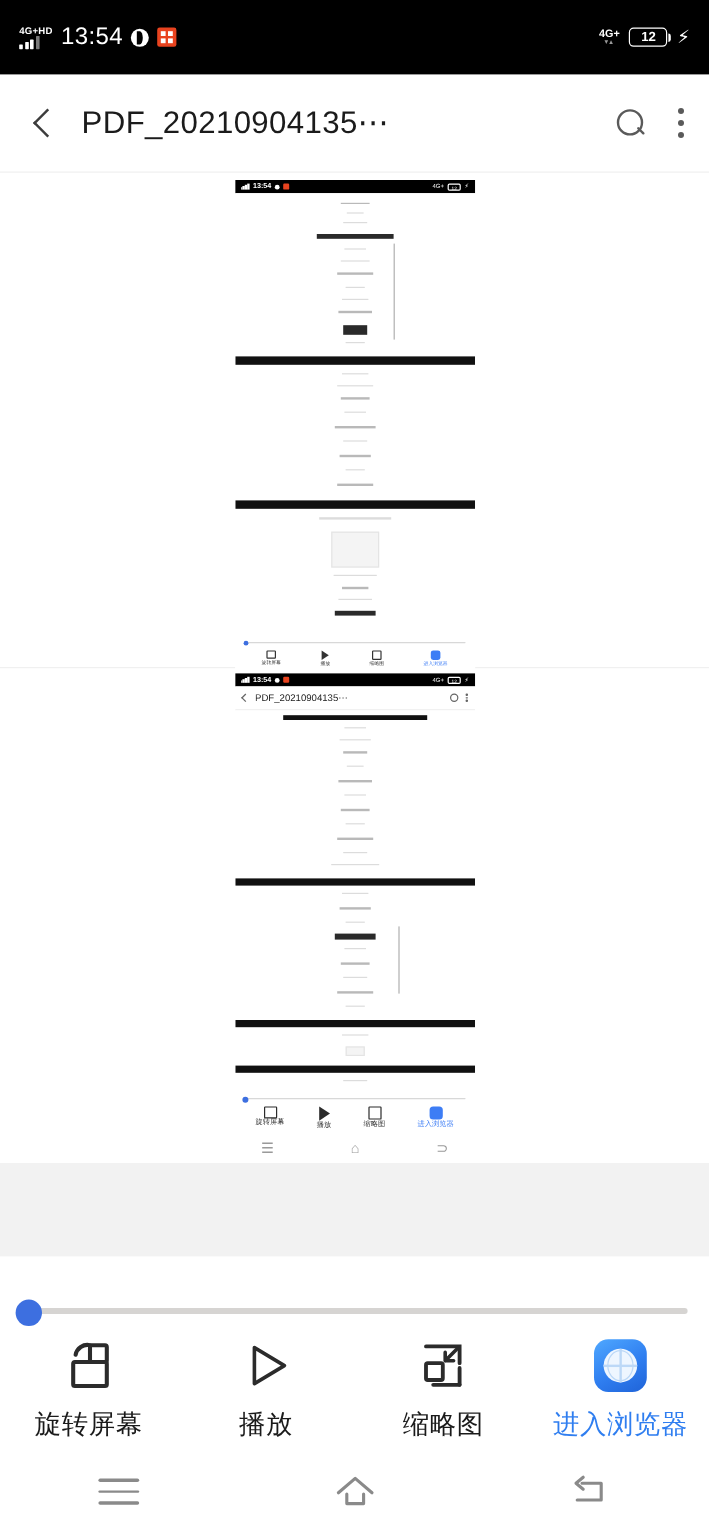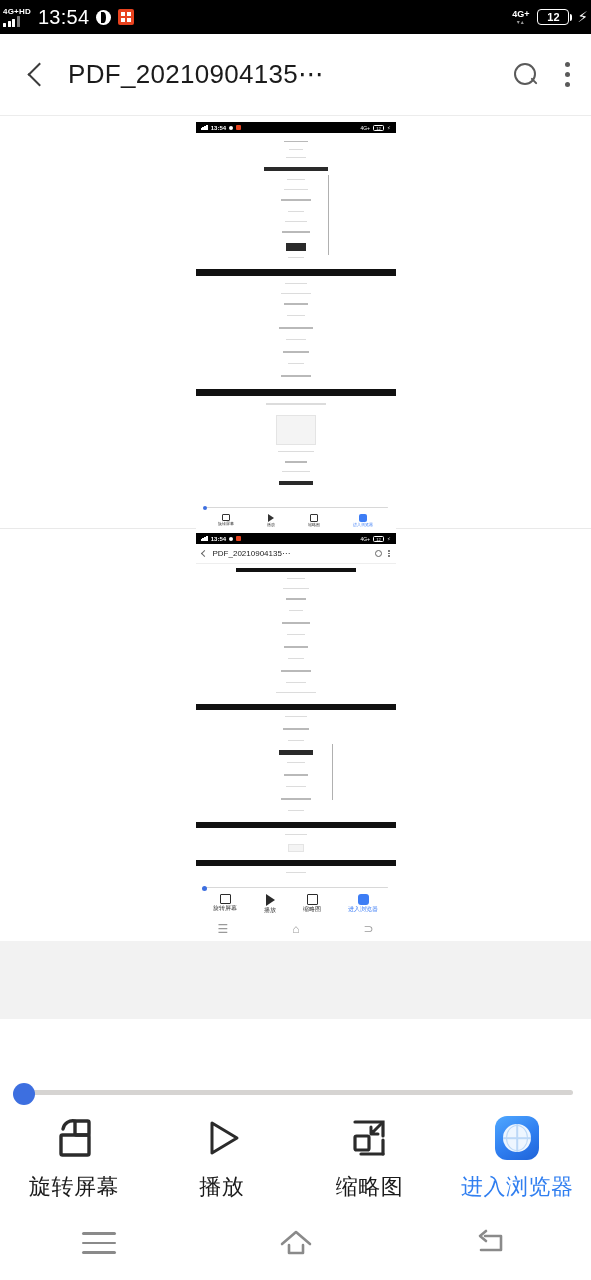--- a/index.html
+++ b/index.html
@@ -1,22 +1,22 @@
 <!DOCTYPE html>
 <html><head>
 <meta charset="utf-8">
 <style>
   * { margin:0; padding:0; box-sizing:border-box; }
   html,body { width:591px; height:1280px; background:#ffffff;
     font-family:"Liberation Sans","DejaVu Sans",sans-serif; overflow:hidden; }
 
   
   .statusbar{
-    height:34px; background:#000; color:#fff;
-    display:flex; align-items:center; padding:0 3px; position:relative;
+    height:62px; background:#000; color:#fff;
+    display:flex; align-items:center; padding:0 16px; position:relative;
   }
   .sb-left{ display:flex; align-items:center; gap:7px; }
   .sb-right{ display:flex; align-items:center; gap:8px; margin-left:auto; }
   .net-stack{ display:flex; flex-direction:column; align-items:flex-start; line-height:1; }
   .net-label{ font-size:8px; font-weight:bold; letter-spacing:.2px; }
   .sig-bars{ display:flex; align-items:flex-end; gap:1.5px; height:11px; }
   .sig-bars i{ display:block; width:3px; background:#fff; border-radius:.5px; }
   .sig-bars i.b1{ height:4px; } .sig-bars i.b2{ height:6px; }
   .sig-bars i.b3{ height:8px; } .sig-bars i.b4{ height:11px; background:#7a7a7a; }
   .clock{ font-size:20px; font-weight:500; letter-spacing:.3px; }

